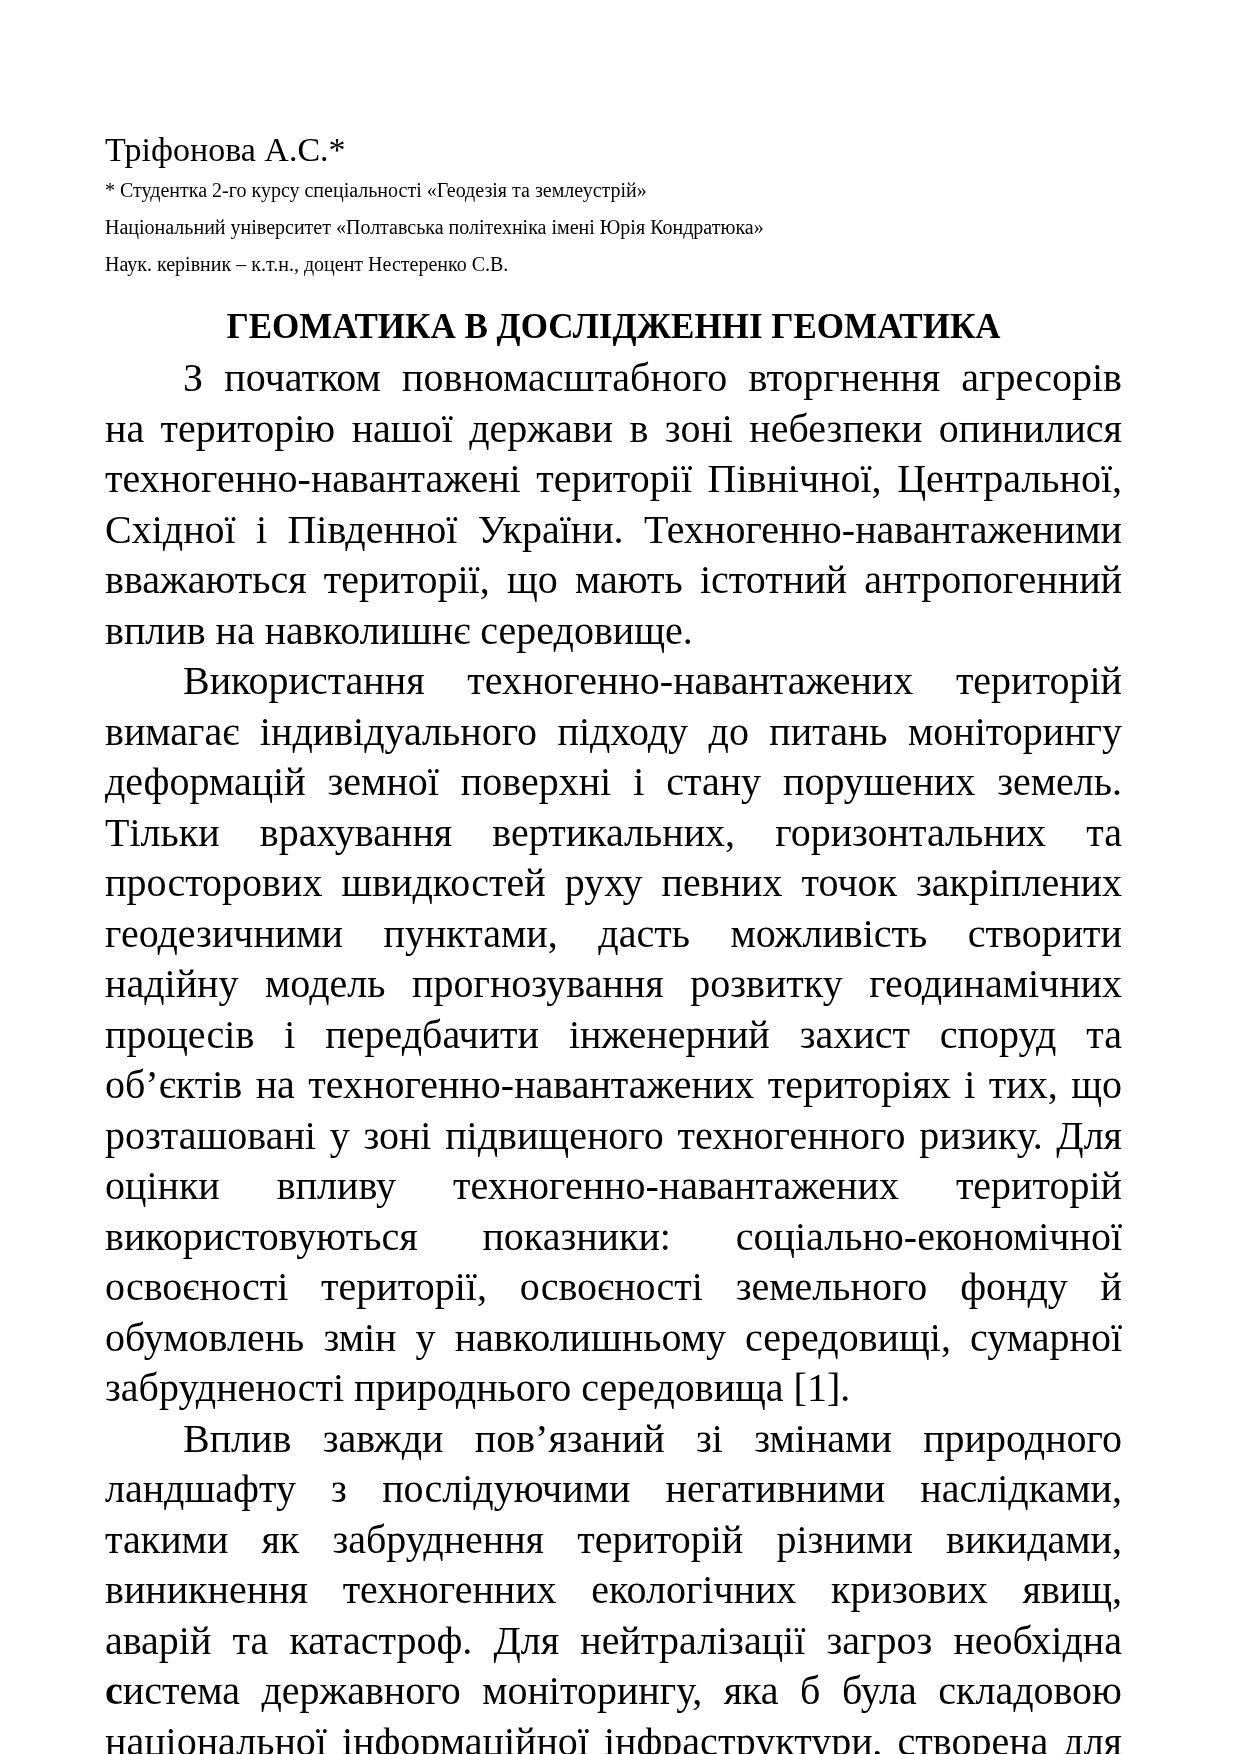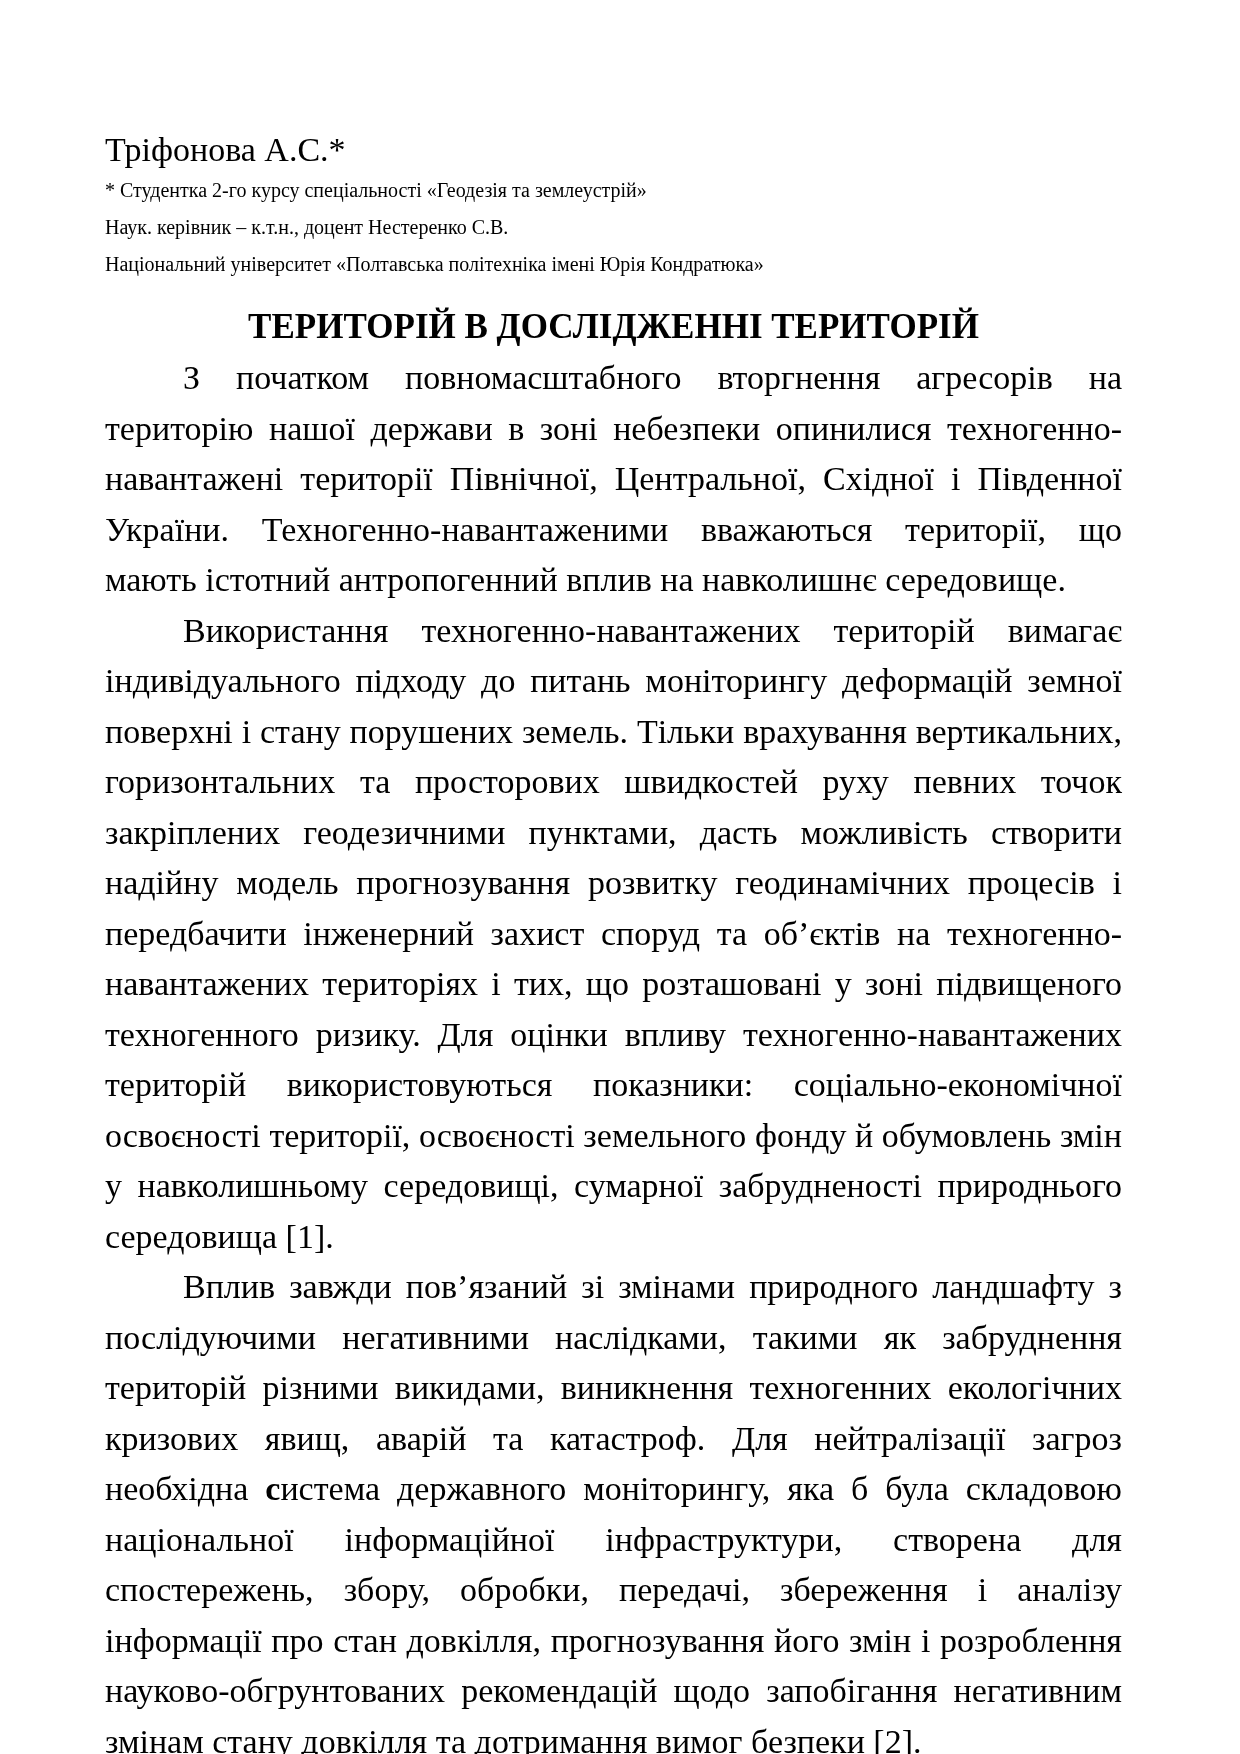--- a/index.html
+++ b/index.html
@@ -44,44 +44,44 @@
     font-size: 35px;
     line-height: 52px;
     font-weight: bold;
     text-align: center;
   }
   .doc-body {
     margin-top: 0;
   }
   .body-paragraph {
     margin: 0;
-    font-size: 34px;
+    font-size: 40px;
     line-height: 50.5px;
     text-align: justify;
     text-indent: 78px;
   }
   .seg-bold {
     font-weight: bold;
   }
 </style>
 </head>
 <body>
 
 <div class="page">
   <div class="content">
 
     <div class="author-line">Тріфонова А.С.*</div>
 
     <div class="footnotes">
       <div class="footnote">* Студентка 2-го курсу спеціальності «Геодезія та землеустрій»</div>
+      <div class="footnote">Національний університет «Полтавська політехніка імені Юрія Кондратюка»</div>
       <div class="footnote">Наук. керівник – к.т.н., доцент Нестеренко С.В.</div>
-      <div class="footnote">Національний університет «Полтавська політехніка імені Юрія Кондратюка»</div>
     </div>
 
-    <h1 class="doc-title">ТЕРИТОРІЙ В ДОСЛІДЖЕННІ ТЕРИТОРІЙ</h1>
+    <h1 class="doc-title">ГЕОМАТИКА В ДОСЛІДЖЕННІ ГЕОМАТИКА</h1>
 
     <div class="doc-body">
         <p class="body-paragraph"><span>З початком повномасштабного вторгнення агресорів на територію нашої держави в зоні небезпеки опинилися техногенно-навантажені території Північної, Центральної, Східної і Південної України. Техногенно-навантаженими вважаються території, що мають істотний антропогенний вплив на навколишнє середовище.</span></p>
         <p class="body-paragraph"><span>Використання техногенно-навантажених територій вимагає індивідуального підходу до питань моніторингу деформацій земної поверхні і стану порушених земель. Тільки врахування вертикальних, горизонтальних та просторових швидкостей руху певних точок закріплених геодезичними пунктами, дасть можливість створити надійну модель прогнозування розвитку геодинамічних процесів і передбачити інженерний захист споруд та об’єктів на техногенно-навантажених територіях і тих, що розташовані у зоні підвищеного техногенного ризику. Для оцінки впливу техногенно-навантажених територій використовуються показники: соціально-економічної освоєності території, освоєності земельного фонду й обумовлень змін у навколишньому середовищі, сумарної забрудненості природнього середовища [1].</span></p>
         <p class="body-paragraph"><span>Вплив завжди пов’язаний зі змінами природного ландшафту з послідуючими негативними наслідками, такими як забруднення територій різними викидами, виникнення техногенних екологічних кризових явищ, аварій та катастроф. Для нейтралізації загроз необхідна </span><span class="seg-bold">с</span><span>истема державного моніторингу, яка б була складовою національної інформаційної інфраструктури, створена для спостережень, збору, обробки, передачі, збереження і аналізу інформації про стан довкілля, прогнозування його змін і розроблення науково-обгрунтованих рекомендацій щодо запобігання негативним змінам стану довкілля та дотримання вимог безпеки [2].</span></p>
       </div>
 
   </div>
 </div>
 

